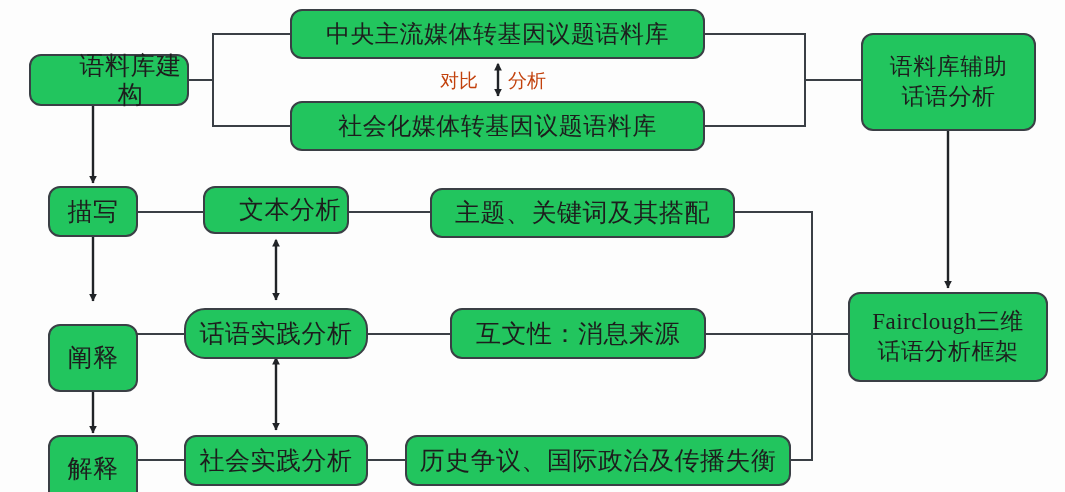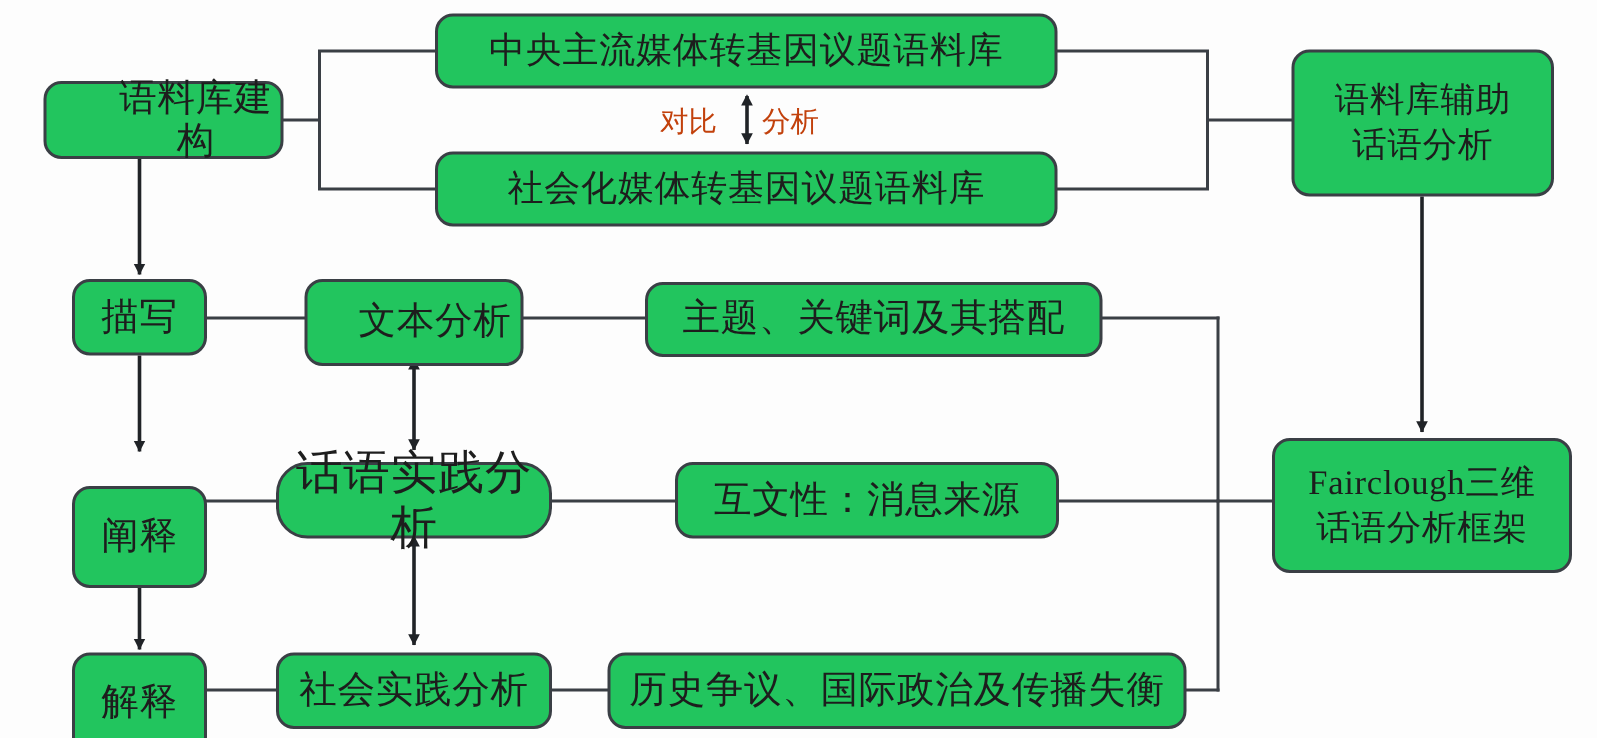--- a/index.html
+++ b/index.html
@@ -116,23 +116,23 @@
     <div>语料库辅助</div>
     <div>话语分析</div>
   </div>
 
   <div class="node" style="left:48px; top:186px; width:90px; height:51px; font-size:25px;">描写</div>
 
   <div class="node" style="left:48px; top:324px; width:90px; height:68px; font-size:25px;">阐释</div>
 
   <div class="node" style="left:48px; top:435px; width:90px; height:68px; font-size:25px;">解释</div>
 
-  <div class="node" style="left:203px; top:186px; width:146px; height:58px; font-size:25px;padding-left:28px;">文本分析</div>
+  <div class="node" style="left:203px; top:186px; width:146px; height:48px; font-size:25px;padding-left:28px;">文本分析</div>
 
-  <div class="node" style="left:184px; top:308px; width:184px; height:51px; font-size:31px;border-radius:21px;">话语实践分析</div>
+  <div class="node" style="left:184px; top:308px; width:184px; height:51px; font-size:25px;border-radius:21px;">话语实践分析</div>
 
   <div class="node" style="left:184px; top:435px; width:184px; height:51px; font-size:25px;">社会实践分析</div>
 
   <div class="node" style="left:430px; top:188px; width:305px; height:50px; font-size:25px;">主题、关键词及其搭配</div>
 
   <div class="node" style="left:450px; top:308px; width:256px; height:51px; font-size:25px;">互文性：消息来源</div>
 
   <div class="node" style="left:405px; top:435px; width:386px; height:51px; font-size:25px;">历史争议、国际政治及传播失衡</div>
 
   <div class="node two-line" style="left:848px; top:292px; width:200px; height:90px; font-size:23px; flex-direction:column;">

